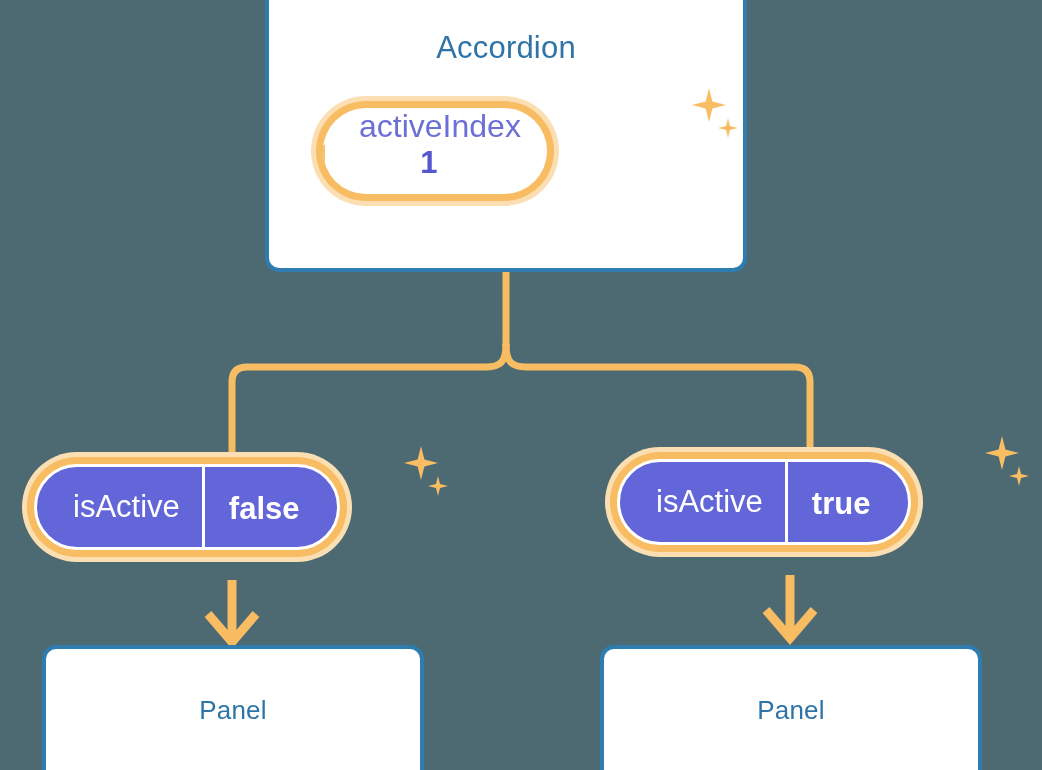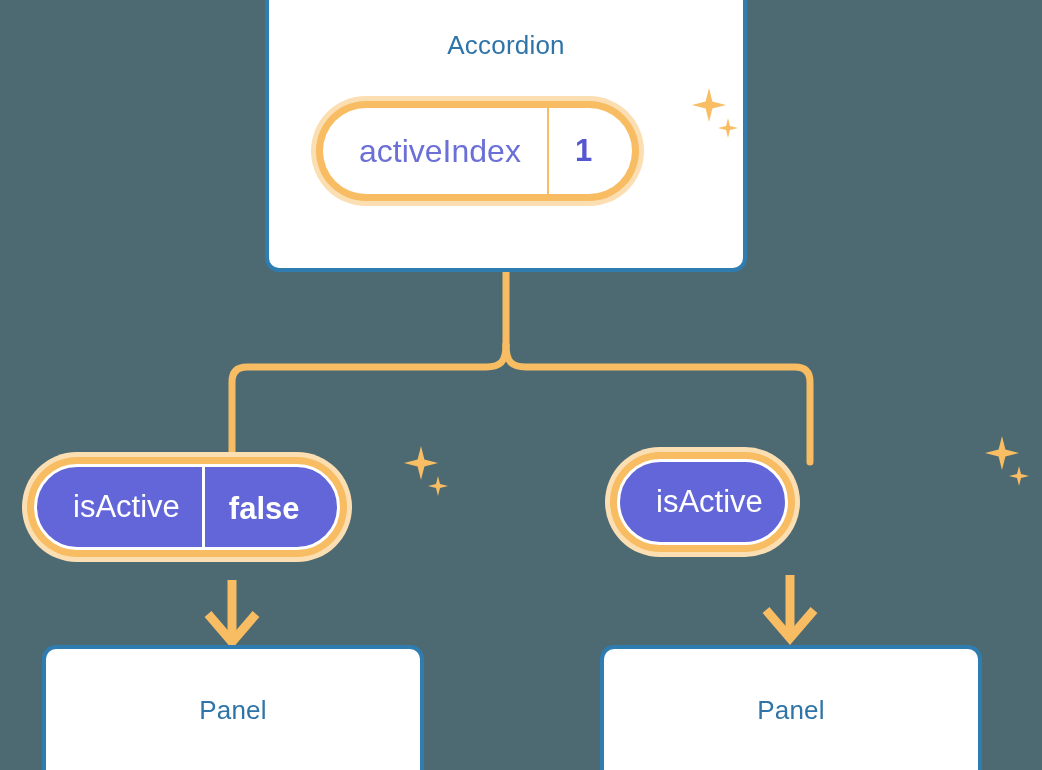--- a/index.html
+++ b/index.html
@@ -36,21 +36,21 @@
     background: #ffffff;
     border: 4px solid #2e7cb0;
     border-radius: 14px;
     box-sizing: border-box;
     display: flex;
     flex-direction: column;
     align-items: center;
   }
   .card-title {
     color: #2e74a8;
-    font-size: 26px;
+    font-size: 31px;
     font-weight: 400;
     letter-spacing: 0.2px;
     white-space: nowrap;
   }
 
   
   #accordion-card {
     left: 265px;
     top: 0px;
     width: 482px;
@@ -103,20 +103,21 @@
     align-items: center;
     justify-content: center;
     white-space: nowrap;
   }
   .pill-val { font-weight: 700; }
 
   
   .pill-light .pill-inner {
     background: #ffffff;
     height: 86px;
+    flex-direction: column;
   }
   .pill-light .pill-key {
     color: #6b6fd6;
     font-size: 32px;
     padding: 0 26px 0 36px;
   }
   .pill-light .pill-val {
     color: #5457cf;
     font-size: 31px;
     padding: 0 40px 0 26px;
@@ -233,20 +234,21 @@
 
   <div class="sparkle-group" id="sparkles-left">
     <div class="sparkle spark-big spark-shape"></div>
     <div class="sparkle spark-small spark-shape"></div>
   </div>
 
   <div class="pill-outer pill-solid" id="pill-right">
     <div class="pill-ring">
       <div class="pill-inner">
         <div class="pill-key">isActive</div>
+        <div class="pill-val">true</div>
       </div>
     </div>
   </div>
 
   <div class="sparkle-group" id="sparkles-right">
     <div class="sparkle spark-big spark-shape"></div>
     <div class="sparkle spark-small spark-shape"></div>
   </div>
 
   <div class="card panel-card" id="panel-left">

